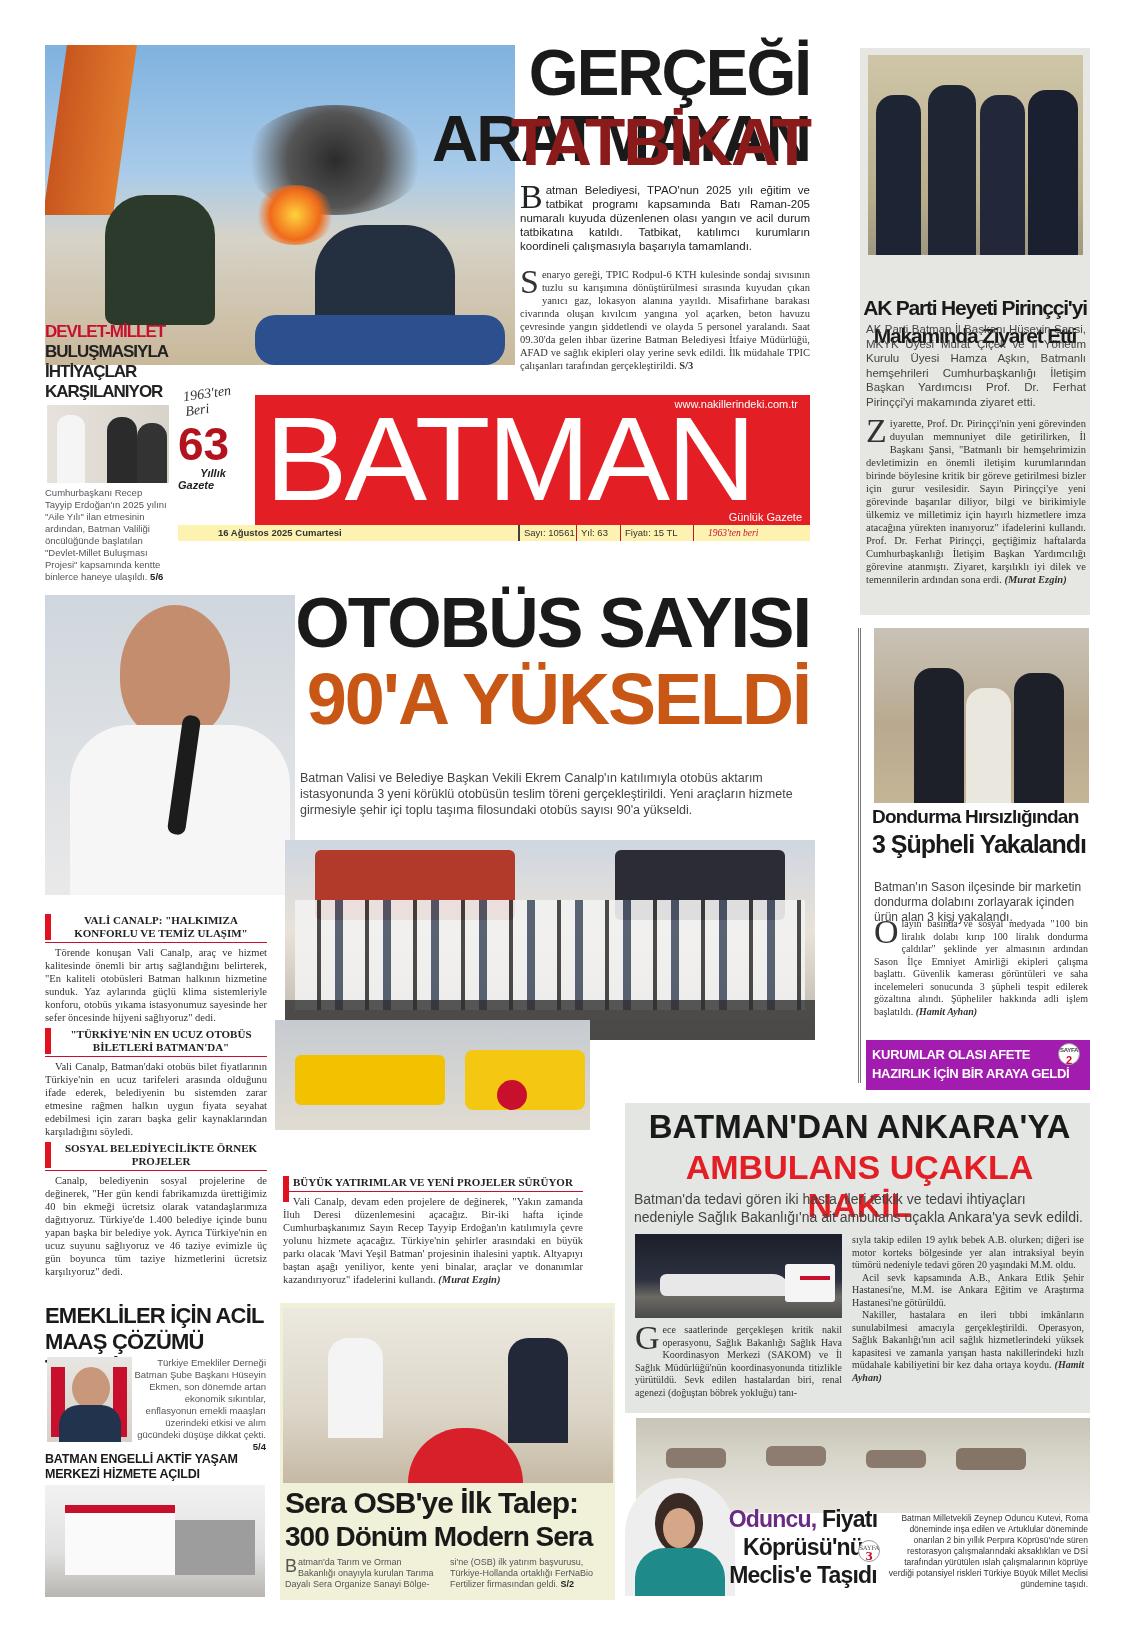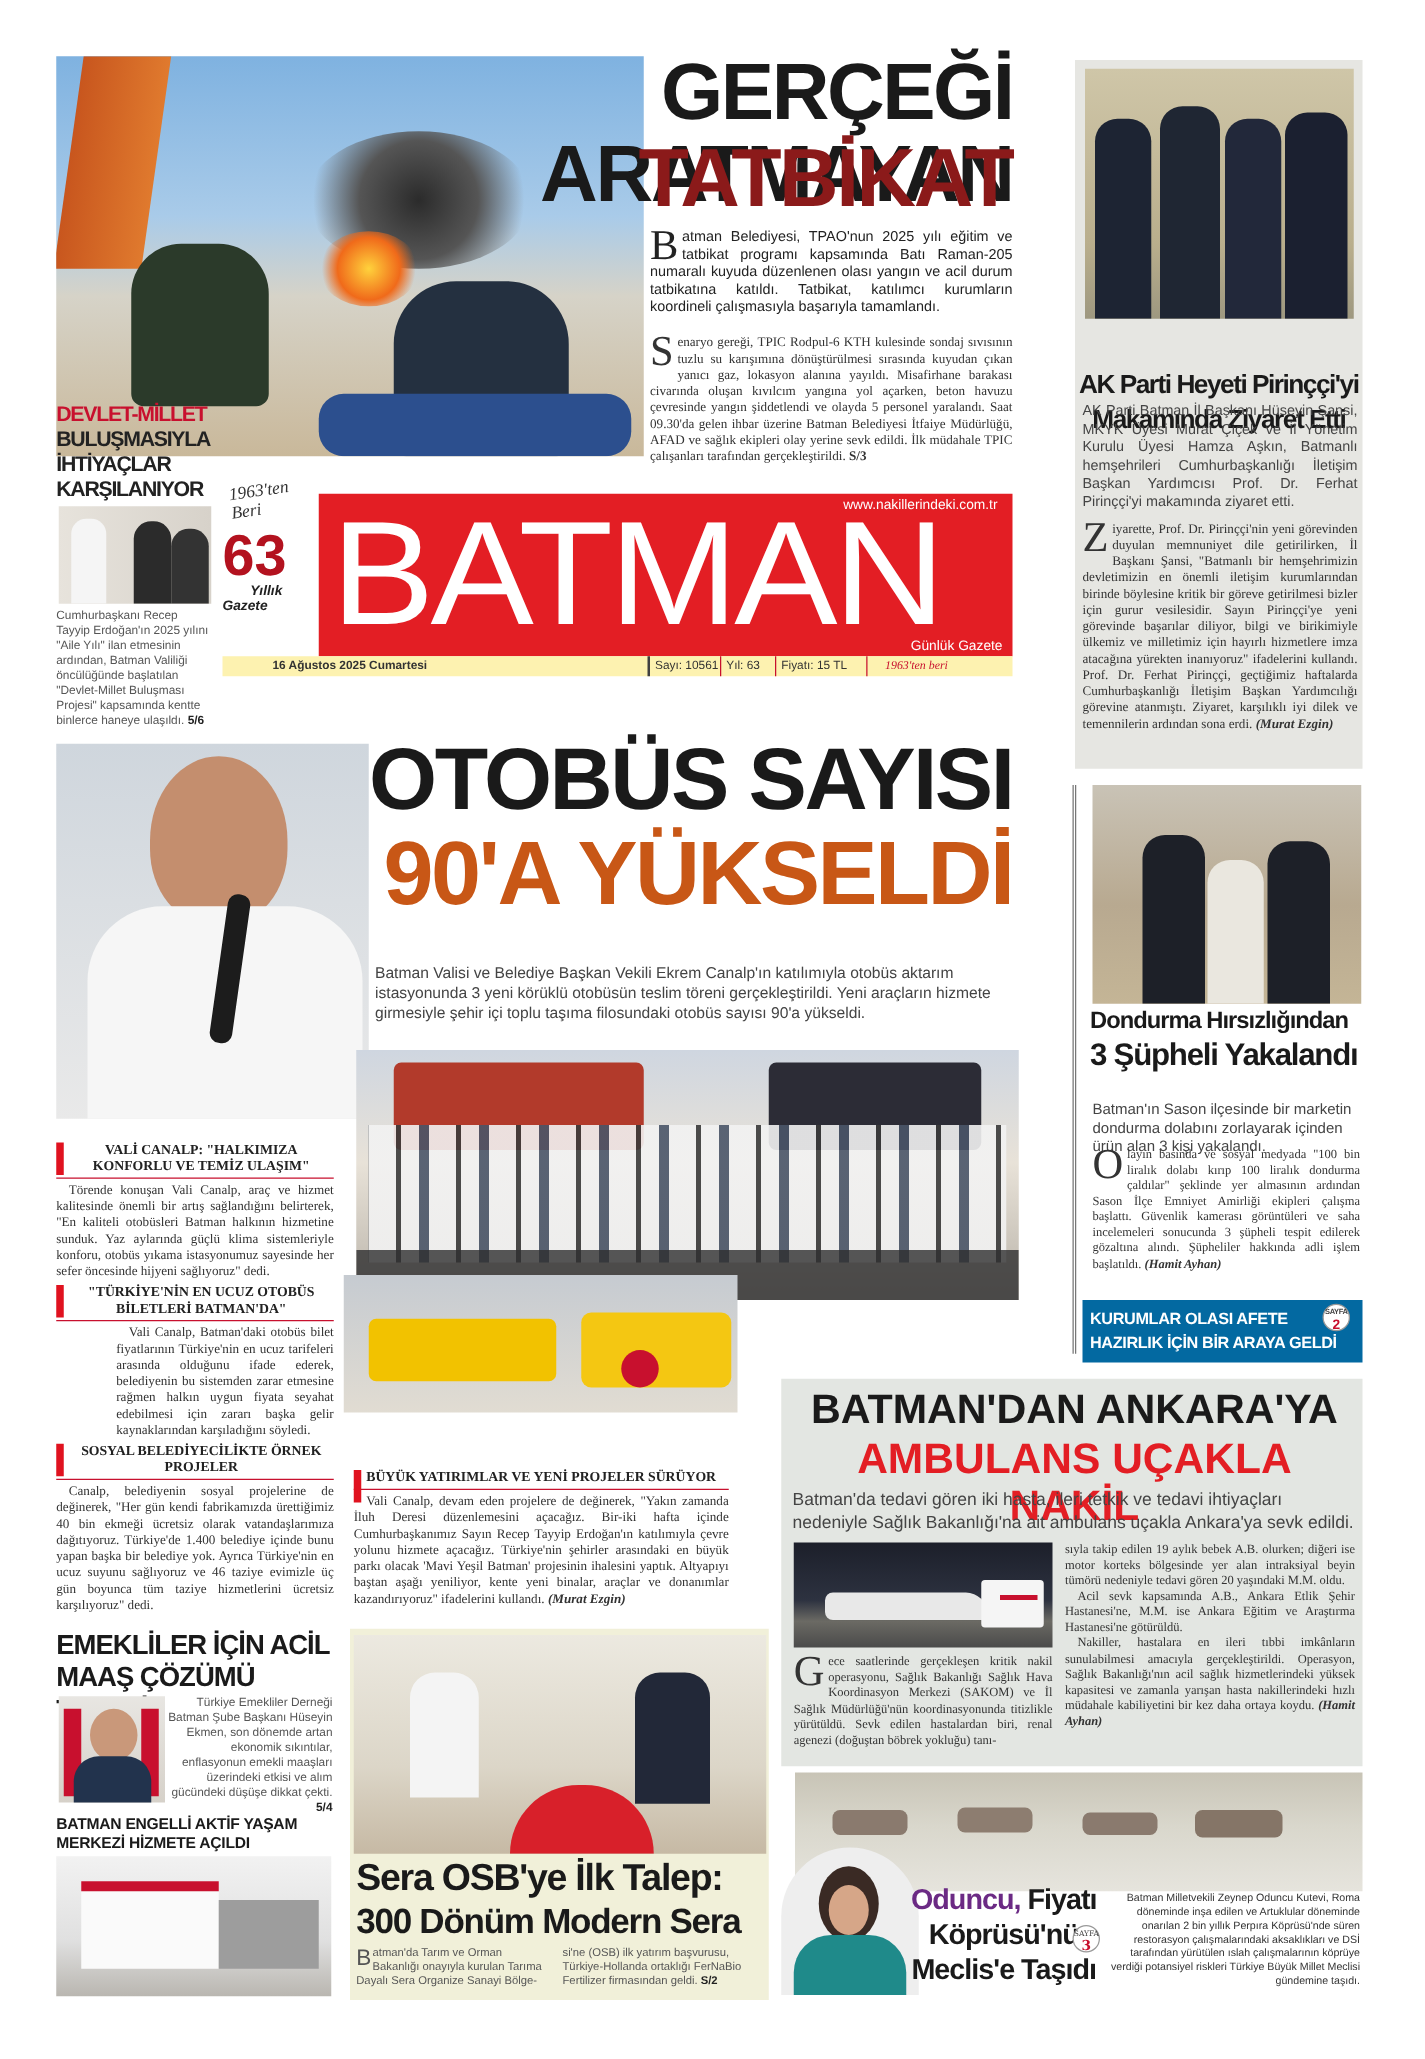--- a/index.html
+++ b/index.html
@@ -108,21 +108,21 @@
 <div class="photo" style="left:275px;top:1020px;width:315px;height:110px;background:linear-gradient(180deg,#c6cbd1,#e1dcd2);">
   <div style="position:absolute;left:20px;top:35px;width:150px;height:50px;background:#f2c200;border-radius:6px;"></div>
   <div style="position:absolute;left:190px;top:30px;width:120px;height:60px;background:#f4c712;border-radius:8px;"></div>
   <div style="position:absolute;left:222px;top:60px;width:30px;height:30px;background:#c8102e;border-radius:50%;"></div>
 </div>
 
 <div class="abs" style="left:45px;top:910px;width:222px;">
   <div class="subhead">VALİ CANALP: "HALKIMIZA KONFORLU VE TEMİZ ULAŞIM"</div>
   <p class="body-text" style="text-indent:10px;">Törende konuşan Vali Canalp, araç ve hizmet kalitesinde önemli bir artış sağlandığını belirterek, "En kaliteli otobüsleri Batman halkının hizmetine sunduk. Yaz aylarında güçlü klima sistemleriyle konforu, otobüs yıkama istasyonumuz sayesinde her sefer öncesinde hijyeni sağlıyoruz" dedi.</p>
   <div class="subhead">"TÜRKİYE'NİN EN UCUZ OTOBÜS BİLETLERİ BATMAN'DA"</div>
-  <p class="body-text" style="text-indent:10px;margin-left:48px;">Vali Canalp, Batman'daki otobüs bilet fiyatlarının Türkiye'nin en ucuz tarifeleri arasında olduğunu ifade ederek, belediyenin bu sistemden zarar etmesine rağmen halkın uygun fiyata seyahat edebilmesi için zararı başka gelir kaynaklarından karşıladığını söyledi.</p>
+  <p class="body-text" style="text-indent:10px;">Vali Canalp, Batman'daki otobüs bilet fiyatlarının Türkiye'nin en ucuz tarifeleri arasında olduğunu ifade ederek, belediyenin bu sistemden zarar etmesine rağmen halkın uygun fiyata seyahat edebilmesi için zararı başka gelir kaynaklarından karşıladığını söyledi.</p>
   <div class="subhead">SOSYAL BELEDİYECİLİKTE ÖRNEK PROJELER</div>
   <p class="body-text" style="text-indent:10px;">Canalp, belediyenin sosyal projelerine de değinerek, "Her gün kendi fabrikamızda ürettiğimiz 40 bin ekmeği ücretsiz olarak vatandaşlarımıza dağıtıyoruz. Türkiye'de 1.400 belediye içinde bunu yapan başka bir belediye yok. Ayrıca Türkiye'nin en ucuz suyunu sağlıyoruz ve 46 taziye evimizle üç gün boyunca tüm taziye hizmetlerini ücretsiz karşılıyoruz" dedi.</p>
 </div>
 <div class="abs" style="left:283px;top:1172px;width:300px;">
   <div class="subhead" style="text-align:left;">BÜYÜK YATIRIMLAR VE YENİ PROJELER SÜRÜYOR</div>
   <p class="body-text" style="text-indent:10px;"><span>Vali Canalp, devam eden projelere de değinerek, "Yakın zamanda İluh Deresi düzenlemesini açacağız. Bir-iki hafta içinde Cumhurbaşkanımız Sayın Recep Tayyip Erdoğan'ın katılımıyla çevre yolunu hizmete açacağız. Türkiye'nin şehirler arasındaki en büyük parkı olacak 'Mavi Yeşil Batman' projesinin ihalesini yaptık. Altyapıyı baştan aşağı yeniliyor, kente yeni binalar, araçlar ve donanımlar kazandırıyoruz" ifadelerini kullandı.</span> <span class="byline">(Murat Ezgin)</span></p>
 </div>
 
 <div class="abs" style="left:858px;top:628px;width:3px;height:455px;border-left:1px solid #777;border-right:1px solid #777;"></div>
 <div class="photo" style="left:874px;top:628px;width:215px;height:175px;background:linear-gradient(180deg,#c9c3b6 0%,#b8a990 55%,#c4b596 100%);">
@@ -131,21 +131,21 @@
   <div style="position:absolute;left:140px;top:45px;width:50px;height:130px;background:#1d2028;border-radius:18px 18px 0 0;"></div>
 </div>
 <div class="abs cond" style="left:872px;top:805px;width:218px;color:#1a1a1a;">
   <div style="font-size:19px;line-height:24px;letter-spacing:-0.8px;">Dondurma Hırsızlığından</div>
   <div style="font-size:25px;line-height:30px;letter-spacing:-1px;">3 Şüpheli Yakalandı</div>
 </div>
 <div class="abs sans" style="left:874px;top:865px;width:214px;font-size:12px;line-height:15px;color:#444;margin-top:15px;">Batman'ın Sason ilçesinde bir marketin dondurma dolabını zorlayarak içinden ürün alan 3 kişi yakalandı.</div>
 <div class="abs" style="left:874px;top:918px;width:214px;">
   <p class="body-text" style="font-size:10px;line-height:12.5px;"><span class="dropcap">O</span><span>layın basında ve sosyal medyada "100 bin liralık dolabı kırıp 100 liralık dondurma çaldılar" şeklinde yer almasının ardından Sason İlçe Emniyet Amirliği ekipleri çalışma başlattı. Güvenlik kamerası görüntüleri ve saha incelemeleri sonucunda 3 şüpheli tespit edilerek gözaltına alındı. Şüpheliler hakkında adli işlem başlatıldı.</span> <span class="byline">(Hamit Ayhan)</span></p>
 </div>
-<div class="abs cond" style="left:866px;top:1040px;width:224px;height:50px;background:#0369a1;color:#fff;padding:5px 6px;font-size:13px;line-height:19px;letter-spacing:-0.3px;">
+<div class="abs cond" style="left:866px;top:1040px;width:224px;height:50px;background:#a21caf;color:#fff;padding:5px 6px;font-size:13px;line-height:19px;letter-spacing:-0.3px;">
   <div>KURUMLAR OLASI AFETE</div>
   <div>HAZIRLIK İÇİN BİR ARAYA GELDİ</div>
   <div class="badge" style="position:absolute;right:10px;top:3px;"><span>SAYFA</span><b>2</b></div>
 </div>
 
 <div class="abs" style="left:625px;top:1103px;width:465px;height:310px;background:#e3e6e2;"></div>
 <div class="abs cond" style="left:632px;top:1108px;width:455px;text-align:center;font-size:33px;line-height:38px;color:#1a1a1a;letter-spacing:0px;">BATMAN'DAN ANKARA'YA</div>
 <div class="abs cond" style="left:632px;top:1148px;width:455px;text-align:center;font-size:34px;line-height:38px;color:#e31e24;letter-spacing:0px;">AMBULANS UÇAKLA NAKİL</div>
 <div class="abs sans" style="left:634px;top:1190px;width:452px;font-size:14px;line-height:18px;color:#444;">Batman'da tedavi gören iki hasta, ileri tetkik ve tedavi ihtiyaçları nedeniyle Sağlık Bakanlığı'na ait ambulans uçakla Ankara'ya sevk edildi.</div>
 <div class="photo" style="left:635px;top:1234px;width:207px;height:84px;background:linear-gradient(180deg,#1c1f2a 0%,#2d3240 55%,#6b6a64 75%,#4a4a4a 100%);">

